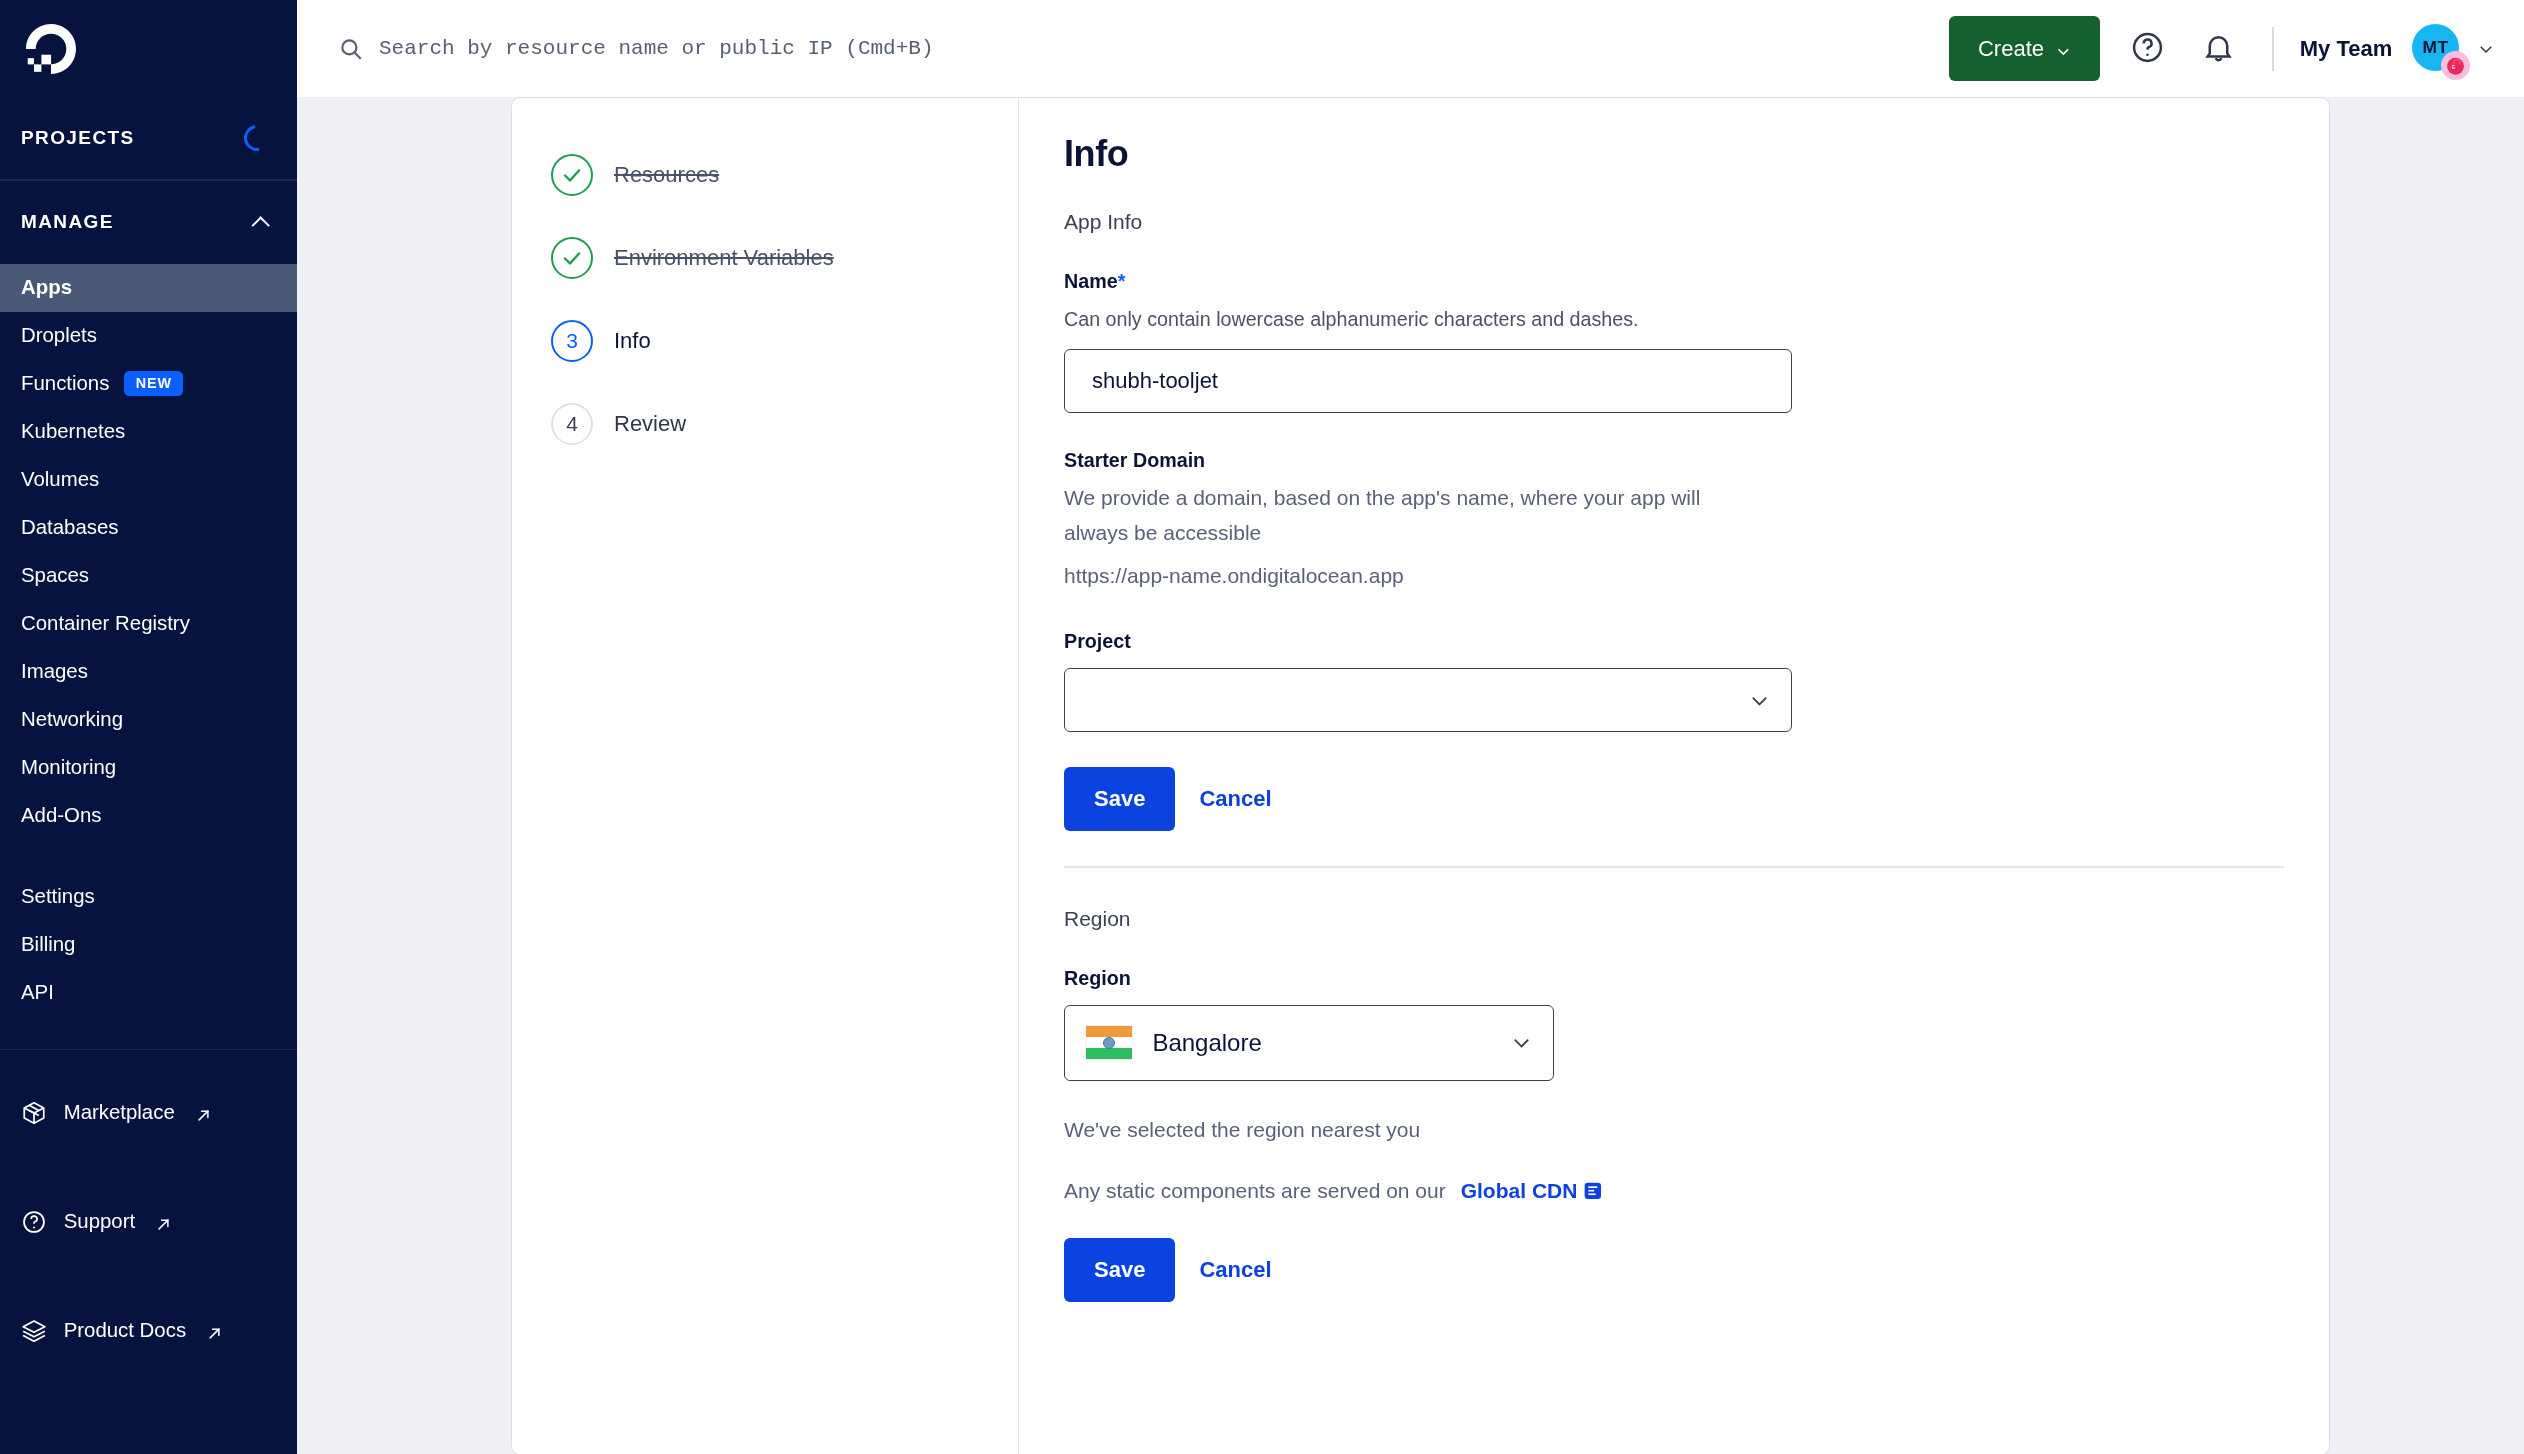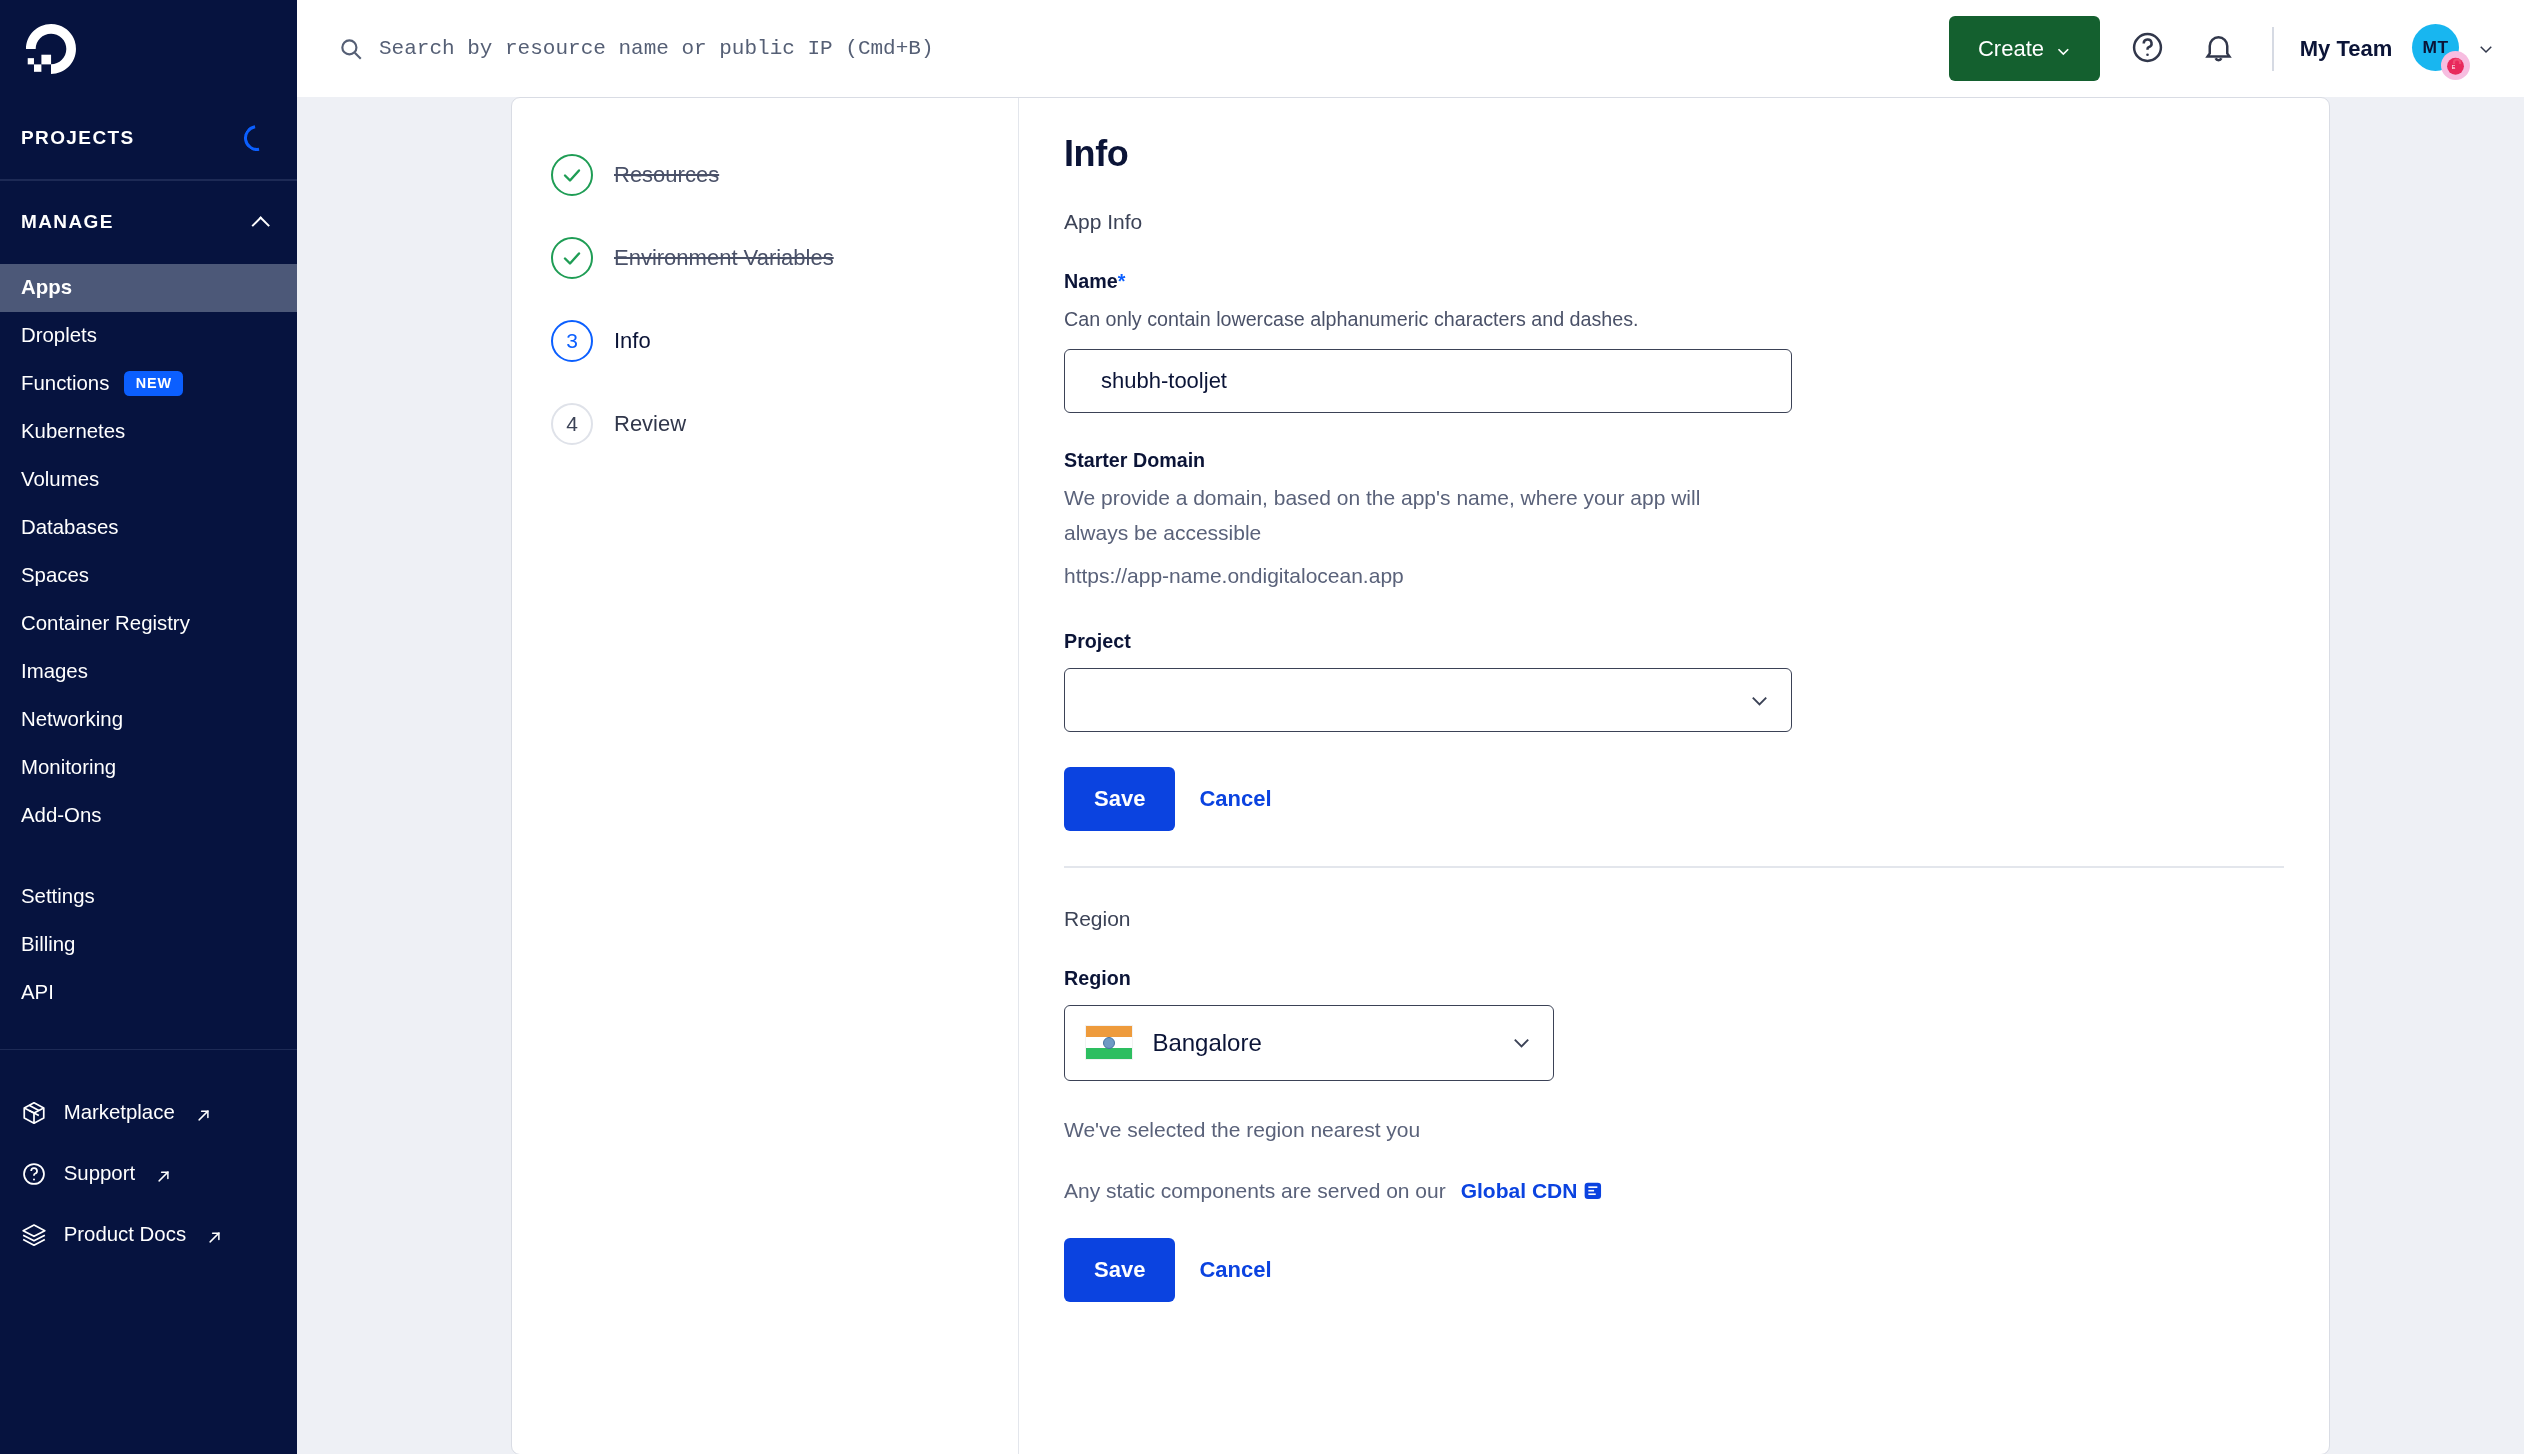--- a/index.html
+++ b/index.html
@@ -55,21 +55,21 @@
     padding-left: 21px; font-size: 20.4px; color: #ffffff;
     cursor: pointer;
   }
   .nav-item.active { background: #4c5878; font-weight: 600; }
   .badge-new {
     background: #0b5fff; color: #fff; font-size: 14.4px; font-weight: 700;
     letter-spacing: 0.8px; border-radius: 5.3px; padding: 4.5px 11.4px 5.3px; line-height: 1;
   }
   .nav-gap { height: 33px; }
 
-  .bottom-links { display: flex; flex-direction: column; padding-top: 32px; }
+  .bottom-links { display: flex; flex-direction: column; padding-top: 32px; gap: 48px; }
   .ext-item {
     height: 61px; display: flex; align-items: center; gap: 16.7px;
     padding-left: 21px; font-size: 20.4px; cursor: pointer;
   }
   .ext-icon { width: 26px; height: 26px; flex: 0 0 26px; display:block; }
   .ext-arrow { width: 15px; height: 15px; flex: 0 0 15px; margin-left: 4.5px; }
 
   
   .main { flex: 1; height: 1455px; position: relative; background: #eef0f5; }
 
@@ -151,21 +151,21 @@
   .field-label {
     font-size: 19.7px; font-weight: 700; color: #0b1437; margin-top: 36px;
   }
   .req-star { color: #0b5fff; font-weight: 700; }
   .helper { font-size: 19.7px; color: #4a5168; margin-top: 10.6px; line-height: 1.55; }
   .helper-muted { font-size: 21px; color: #5a627a; line-height: 1.65; margin-top: 9px; }
 
   .text-input {
     margin-top: 15px; width: 728px; height: 64px;
     border: 1.5px solid #3b4256; border-radius: 6px;
-    padding: 0 36px; font-size: 22px; color: #0b1437;
+    padding: 0 27px; font-size: 22px; color: #0b1437;
     font-family: "Liberation Sans", sans-serif;
     outline: none; background: #fff;
   }
   .select-box {
     margin-top: 15px; width: 728px; height: 64px;
     border: 1.5px solid #3b4256; border-radius: 6px;
     display: flex; align-items: center; padding: 0 19.7px;
     font-size: 24px; color: #0b1437; background: #fff; cursor: pointer;
   }
   .select-box.region { width: 490px; height: 76px; }

